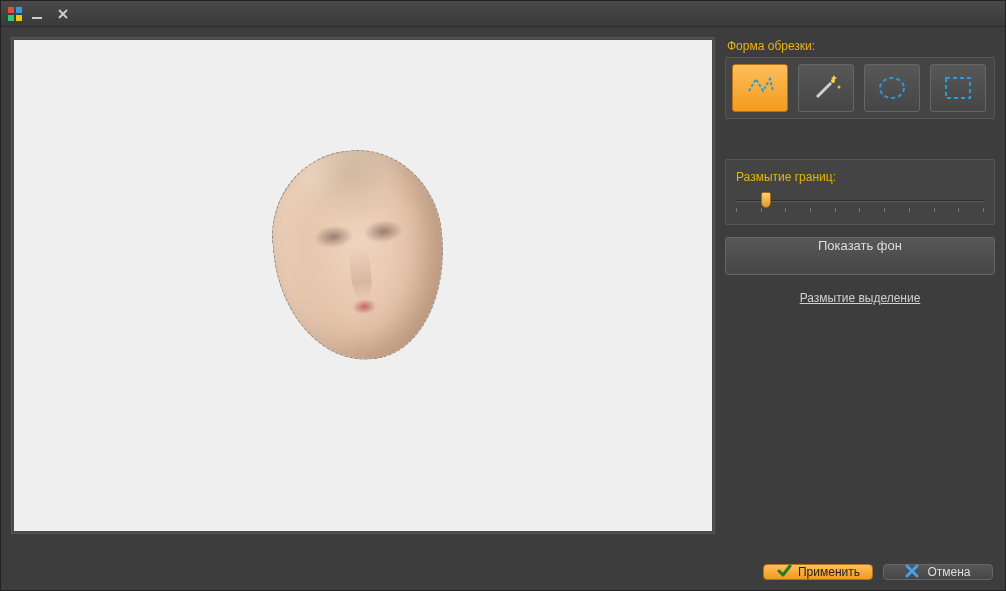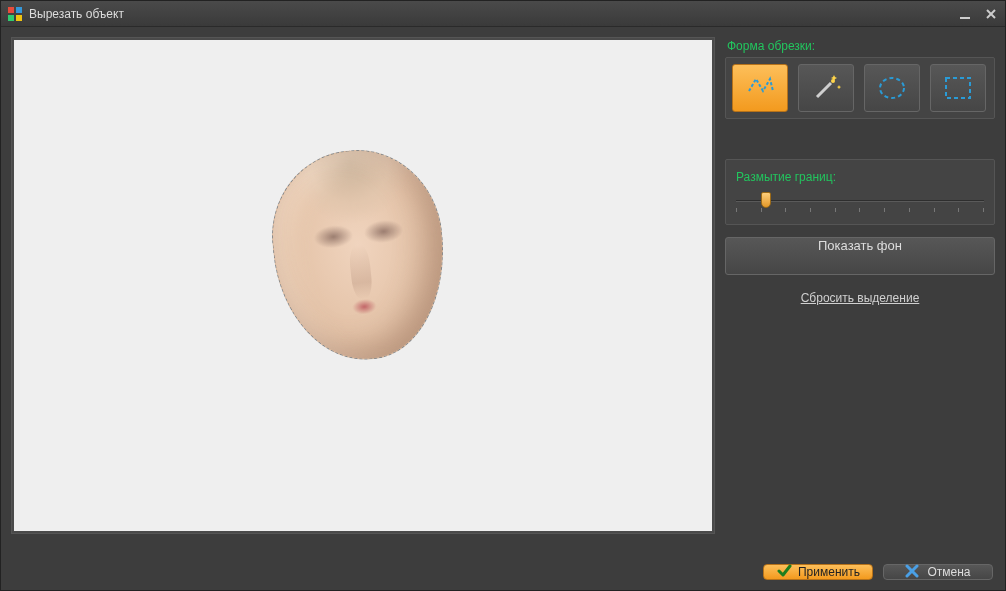--- a/index.html
+++ b/index.html
@@ -72,21 +72,21 @@
     background: linear-gradient(to bottom, transparent, rgba(160,120,100,0.25) 70%, transparent);
     border-radius: 40%;
   }
   
   .sidebar {
     width: 270px;
     display: flex; flex-direction: column;
     color: #ccc;
     gap: 12px;
   }
-  .section-label { font-size: 12px; color: #22c55e; padding: 2px 0 4px 2px; }
+  .section-label { font-size: 12px; color: #eab308; padding: 2px 0 4px 2px; }
   .shape-row {
     display: flex; gap: 10px;
     background: #444;
     padding: 6px;
     border: 1px solid #555;
     border-radius: 2px;
   }
   .shape-btn {
     width: 56px; height: 48px;
     background: linear-gradient(to bottom, #575757, #464646);
@@ -172,21 +172,20 @@
 
   <div class="titlebar">
     <span class="app-icon">
       <svg viewBox="0 0 16 16">
           <rect x="1" y="1" width="6" height="6" fill="#e74c3c"></rect>
           <rect x="9" y="1" width="6" height="6" fill="#3498db"></rect>
           <rect x="1" y="9" width="6" height="6" fill="#2ecc71"></rect>
           <rect x="9" y="9" width="6" height="6" fill="#f1c40f"></rect>
         </svg>
     </span>
-    <span class="title-text">Вырезать объект</span>
     <div class="win-controls">
       <span class="ctrl">
         <svg viewBox="0 0 12 12" width="12" height="12">
             <rect x="1" y="9" width="10" height="2" fill="#ccc"></rect>
           </svg>
       </span>
       <span class="ctrl">
         <svg viewBox="0 0 12 12" width="12" height="12">
             <line x1="2" y1="2" x2="10" y2="10" stroke="#ccc" stroke-width="2"></line>
             <line x1="10" y1="2" x2="2" y2="10" stroke="#ccc" stroke-width="2"></line>
@@ -257,21 +256,21 @@
               <span></span>
           </div>
         </div>
       </div>
 
       <div class="big-btn">
         <span>Показать фон</span>
       </div>
 
       <div class="reset-link">
-        <span>Сбросить выделение</span>
+        <span>Размытие выделение</span>
       </div>
 
     </div>
   </div>
 
   <div class="footer">
     <div class="footer-btn apply">
       <span>
         <svg width="16" height="16" viewBox="0 0 16 16">
             <path d="M3 8 L7 12 L14 3" fill="none" stroke="#1e7e1e" stroke-width="3" stroke-linecap="round" stroke-linejoin="round"></path>

